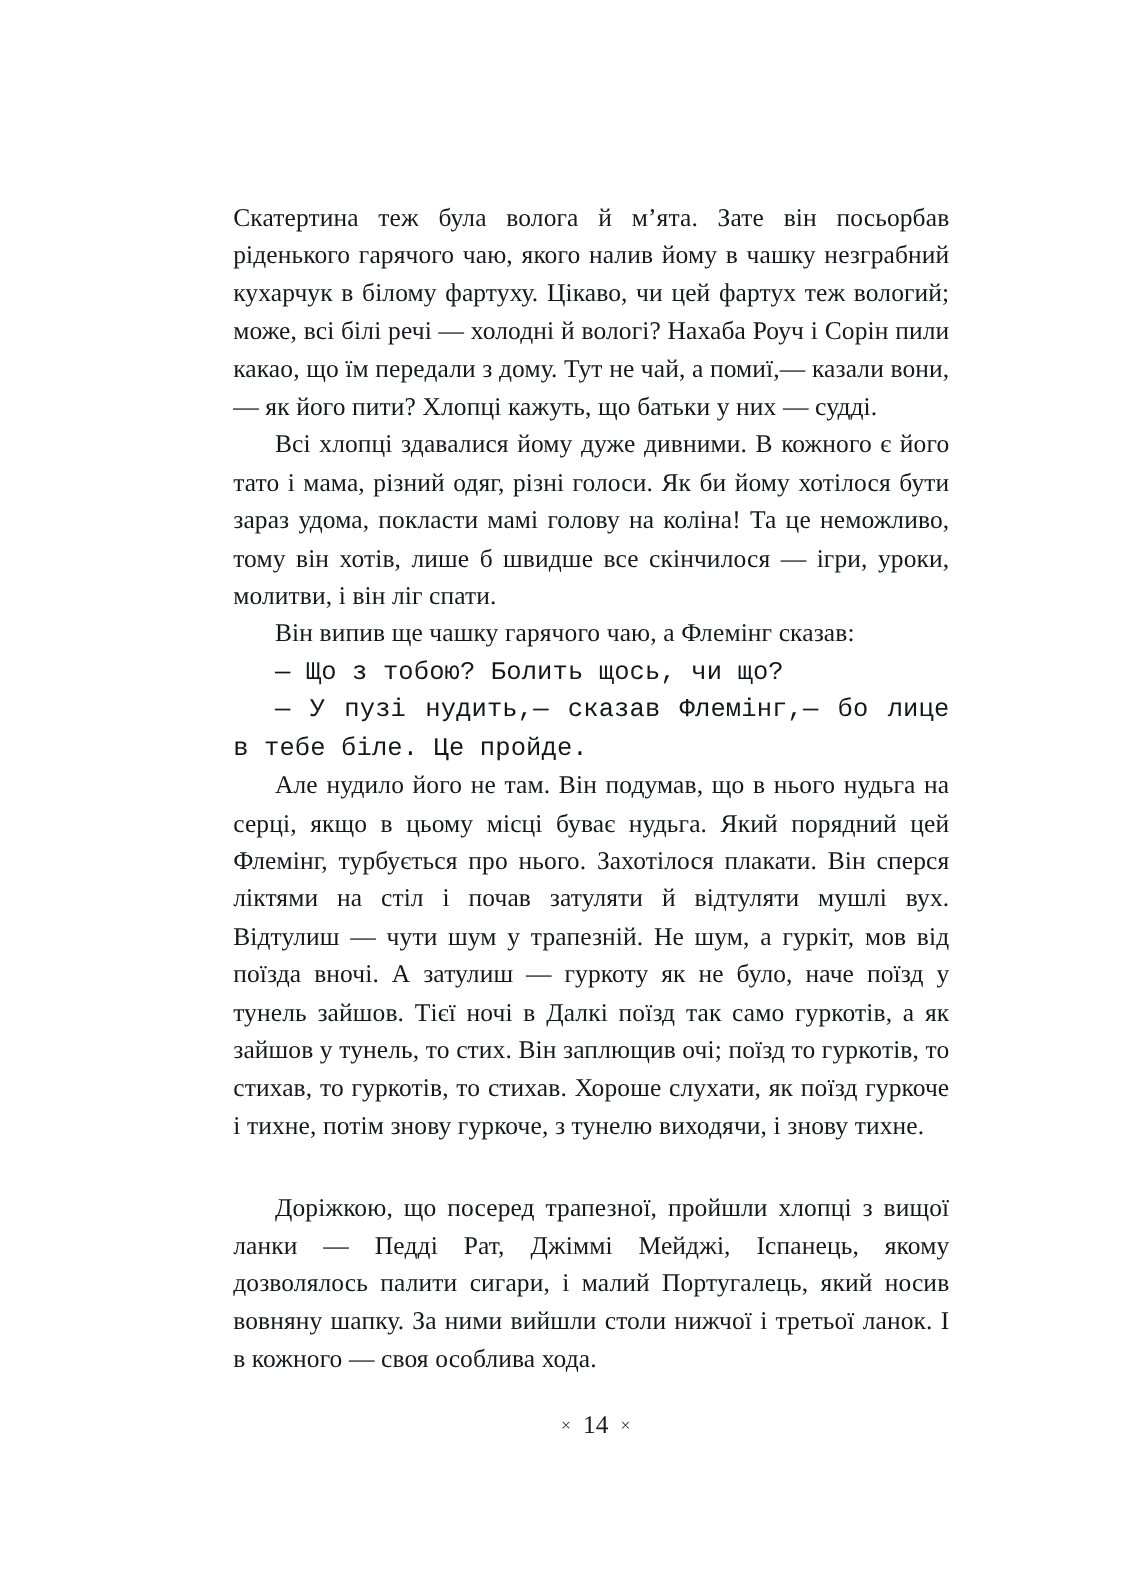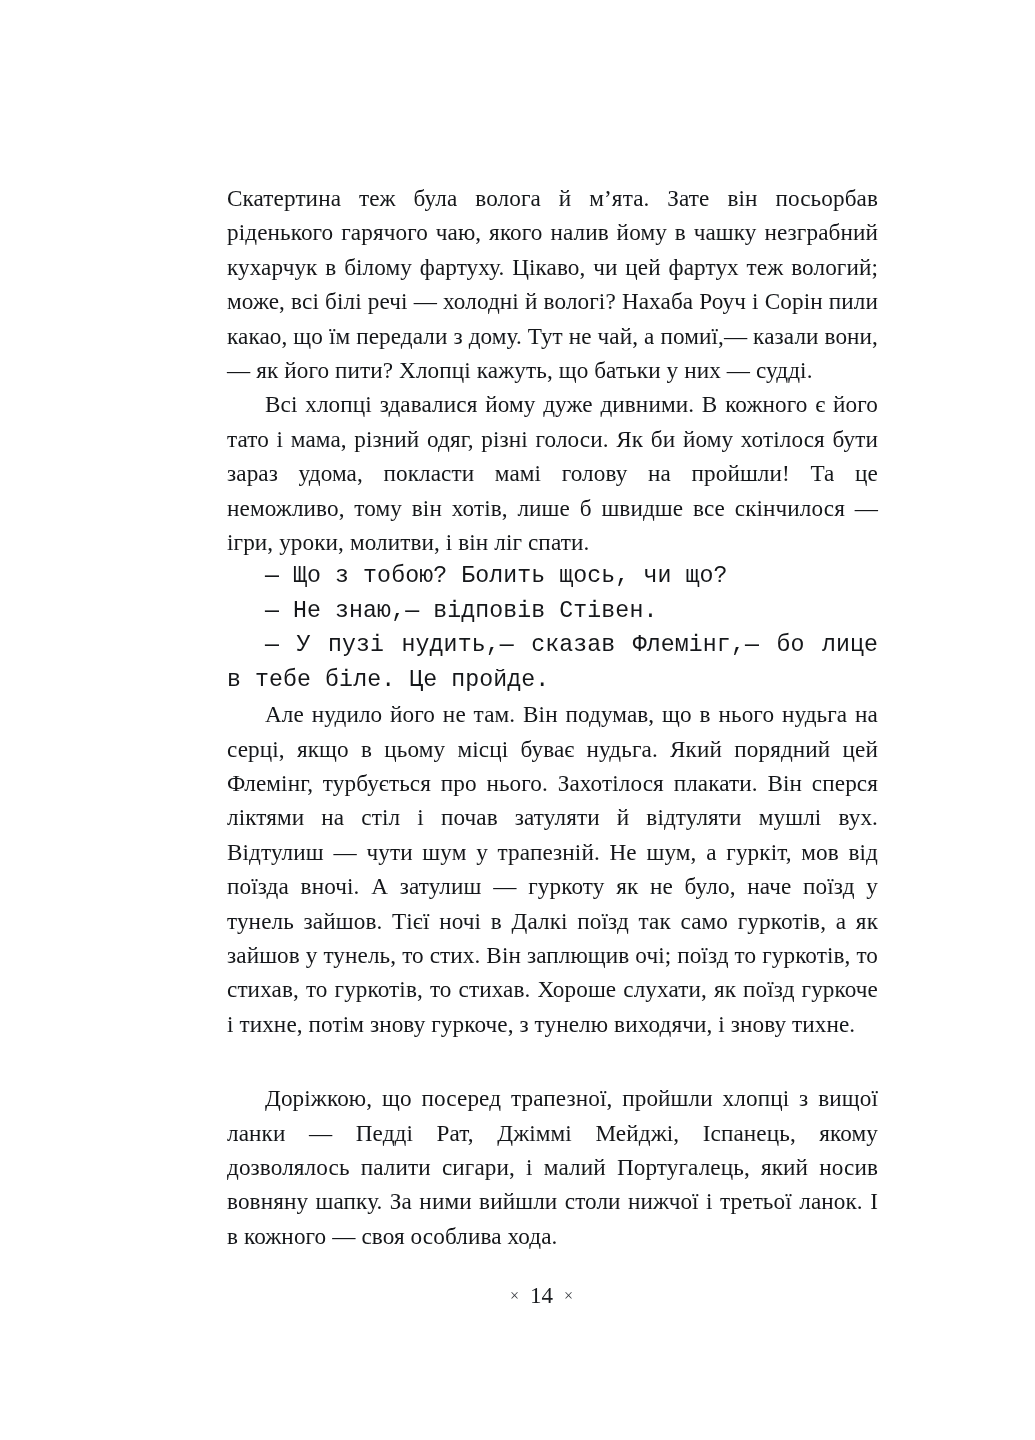--- a/index.html
+++ b/index.html
@@ -10,21 +10,21 @@
   .page {
     position: relative;
     width: 1035px;
     height: 1440px;
     background: #ffffff;
     overflow: hidden;
     font-family: "Liberation Serif", "DejaVu Serif", serif;
   }
   .text-block {
     position: absolute;
-    left: 227px;
+    left: 212px;
     top: 181px;
     width: 651px;
     color: #15171a;
     font-size: 23.2px;
     line-height: 34.4px;
     text-align: justify;
     text-justify: inter-word;
     -webkit-hyphens: none;
     hyphens: none;
     letter-spacing: 0.1px;
@@ -70,23 +70,23 @@
     font-size: 23px;
   }
 </style>
 </head>
 <body>
 
 <div class="page">
 
   <div class="text-block">
     <p class="first">Скатертина теж була волога й м’ята. Зате він посьорбав ріденького гарячого чаю, якого налив йому в чашку незграбний кухарчук в білому фартуху. Цікаво, чи цей фартух теж вологий; може, всі білі речі — холодні й вологі? Нахаба Роуч і Сорін пили какао, що їм передали з дому. Тут не чай, а помиї,— казали вони,— як його пити? Хлопці кажуть, що батьки у них — судді.</p>
-    <p>Всі хлопці здавалися йому дуже дивними. В кожного є його тато і мама, різний одяг, різні голоси. Як би йому хотілося бути зараз удома, покласти мамі голову на пройшли! Та це неможливо, тому він хотів, лише б швидше все скінчилося — ігри, уроки, молитви, і він ліг спати.</p>
+    <p>Всі хлопці здавалися йому дуже дивними. В кожного є його тато і мама, різний одяг, різні голоси. Як би йому хотілося бути зараз удома, покласти мамі голову на коліна! Та це неможливо, тому він хотів, лише б швидше все скінчилося — ігри, уроки, молитви, і він ліг спати.</p>
+    <p>Він випив ще чашку гарячого чаю, а Флемінг сказав:</p>
     <p class="dialogue">— Що з тобою? Болить щось, чи що?</p>
-    <p class="dialogue">— Не знаю,— відповів Стівен.</p>
     <p class="dialogue">— У пузі нудить,— сказав Флемінг,— бо лице в тебе біле. Це пройде.</p>
     <p>Але нудило його не там. Він подумав, що в нього нудьга на серці, якщо в цьому місці буває нудьга. Який порядний цей Флемінг, турбується про нього. Захотілося плакати. Він сперся ліктями на стіл і почав затуляти й відтуляти мушлі вух. Відтулиш — чути шум у трапезній. Не шум, а гуркіт, мов від поїзда вночі. А затулиш — гуркоту як не було, наче поїзд у тунель зайшов. Тієї ночі в Далкі поїзд так само гуркотів, а як зайшов у тунель, то стих. Він заплющив очі; поїзд то гуркотів, то стихав, то гуркотів, то стихав. Хороше слухати, як поїзд гуркоче і тихне, потім знову гуркоче, з тунелю виходячи, і знову тихне.</p>
     <p>Доріжкою, що посеред трапезної, пройшли хлопці з вищої ланки — Педді Рат, Джіммі Мейджі, Іспанець, якому дозволялось палити сигари, і малий Португалець, який носив вовняну шапку. За ними вийшли столи нижчої і третьої ланок. І в кожного — своя особлива хода.</p>
   </div>
 
   <div class="folio"><span class="orn">×</span><span class="num">14</span><span class="orn">×</span></div>
 
 </div>
 
 </body></html>

